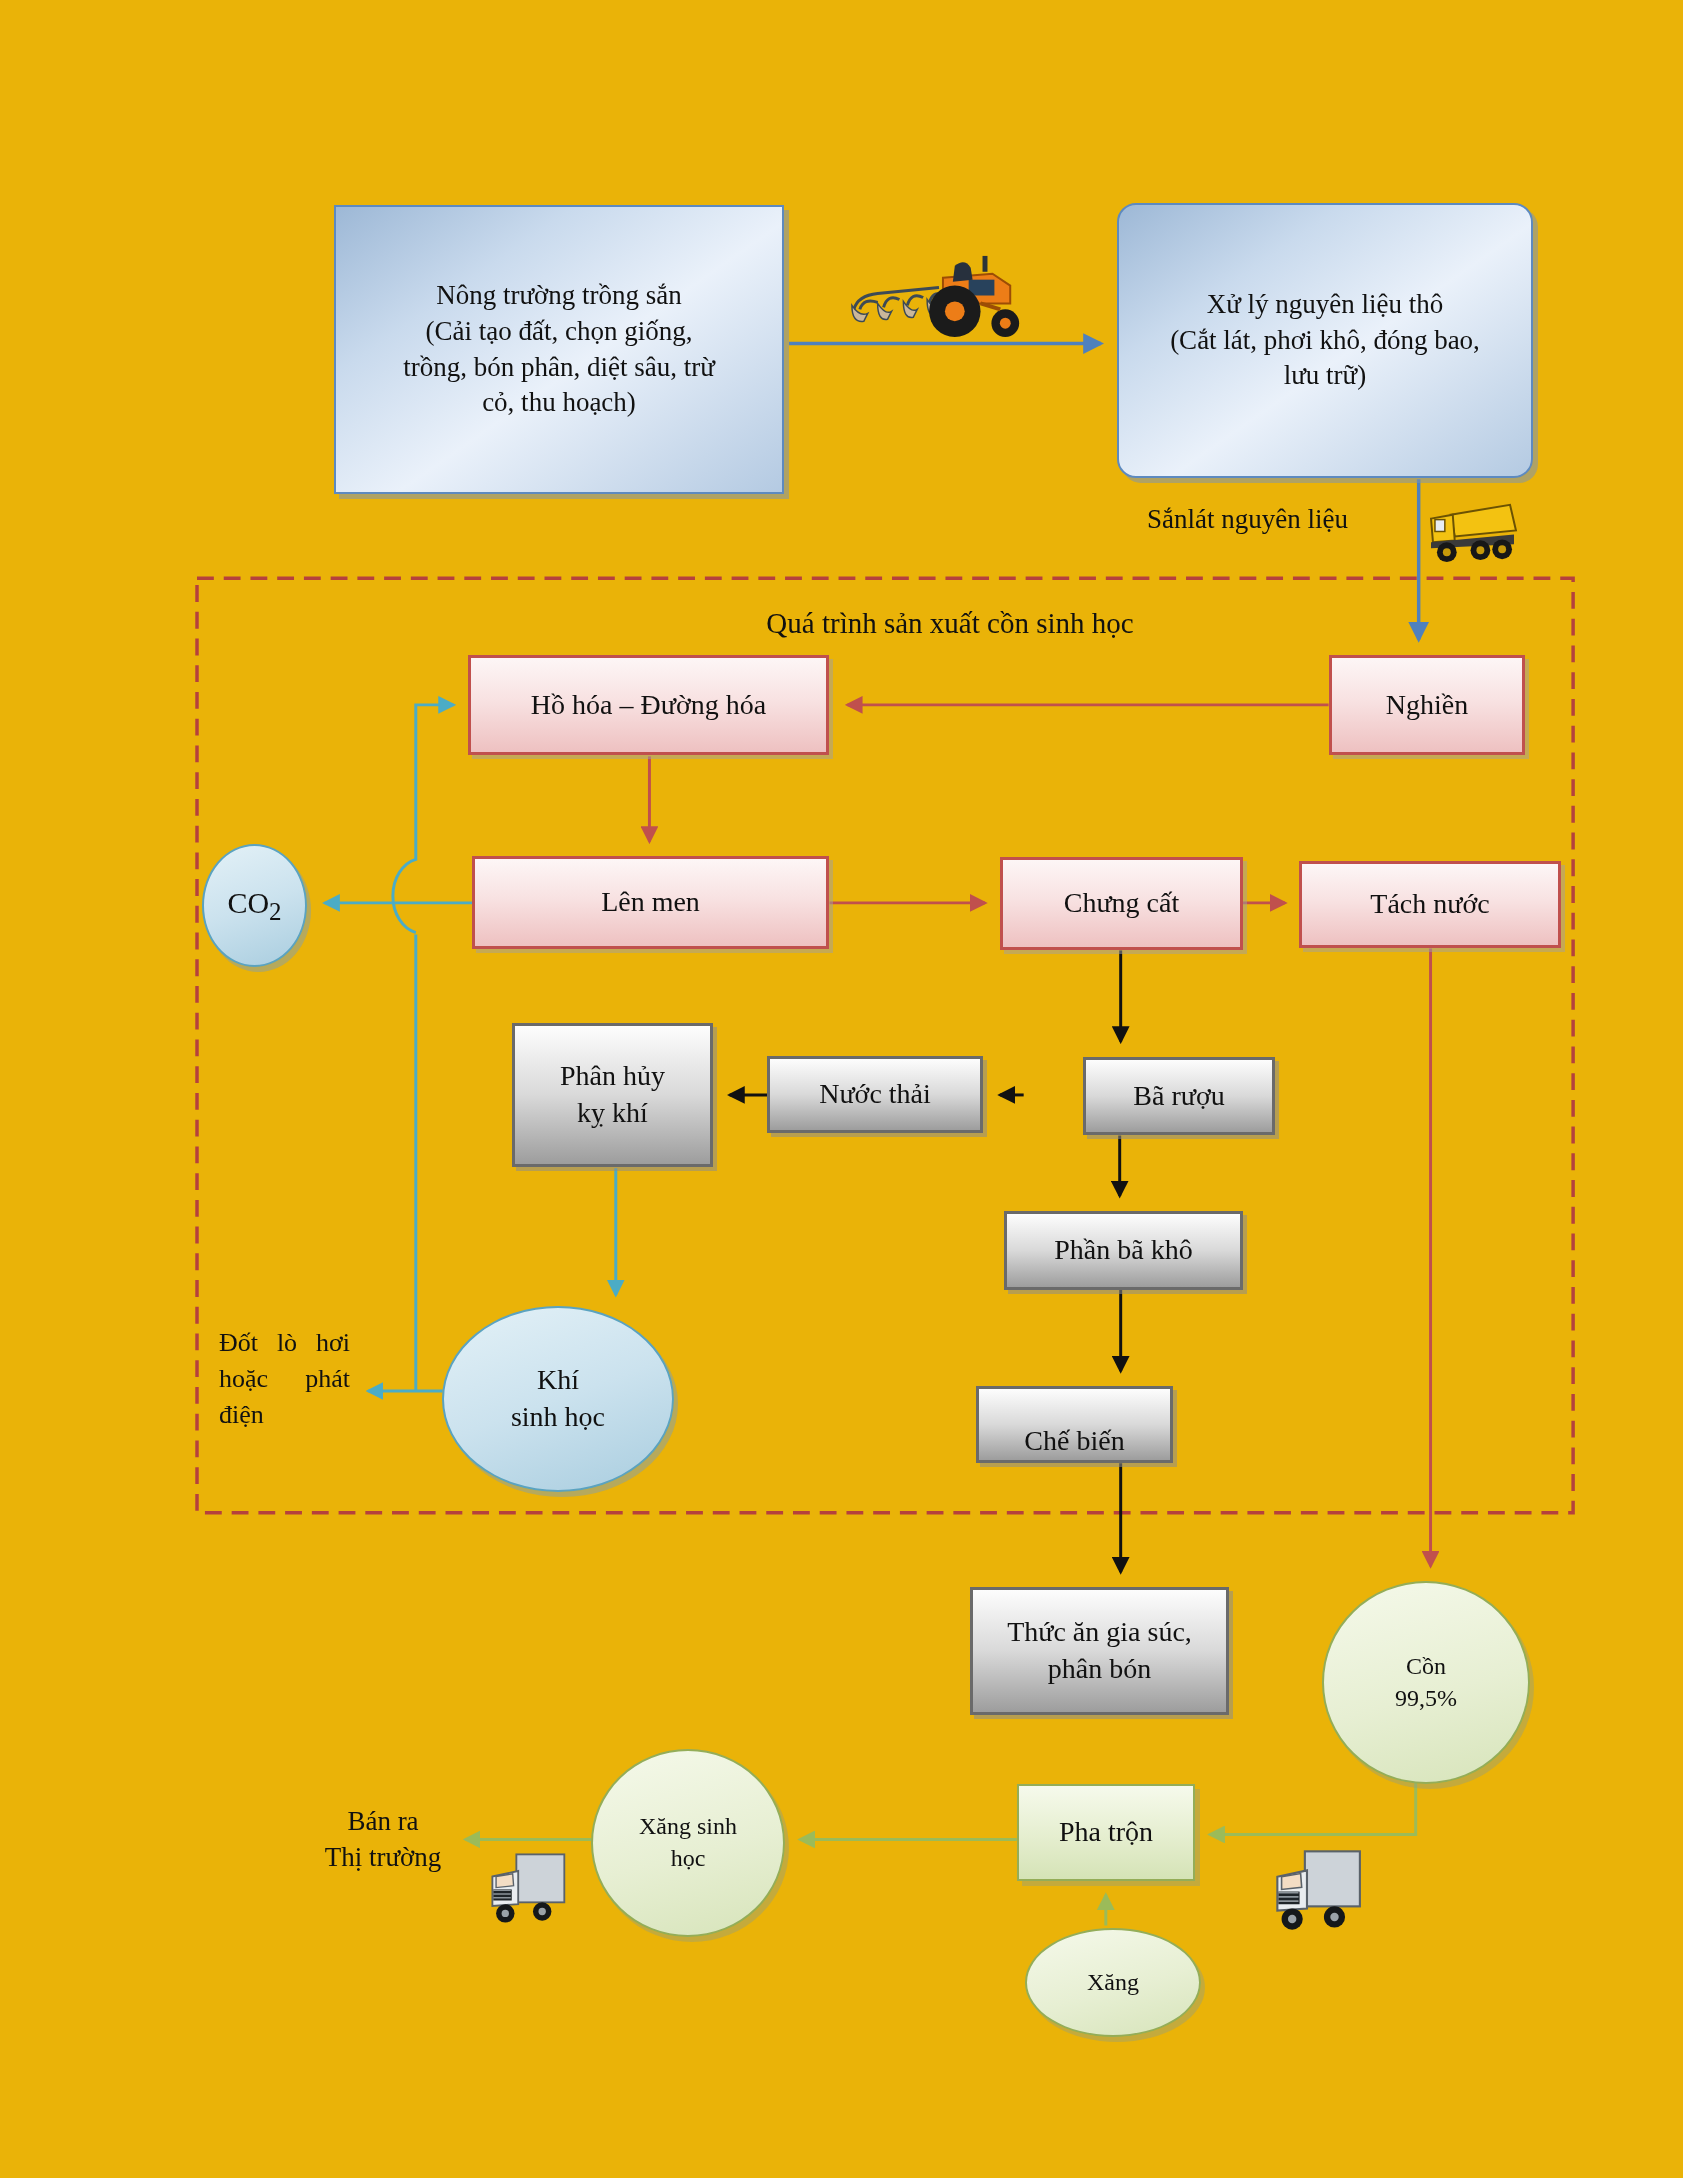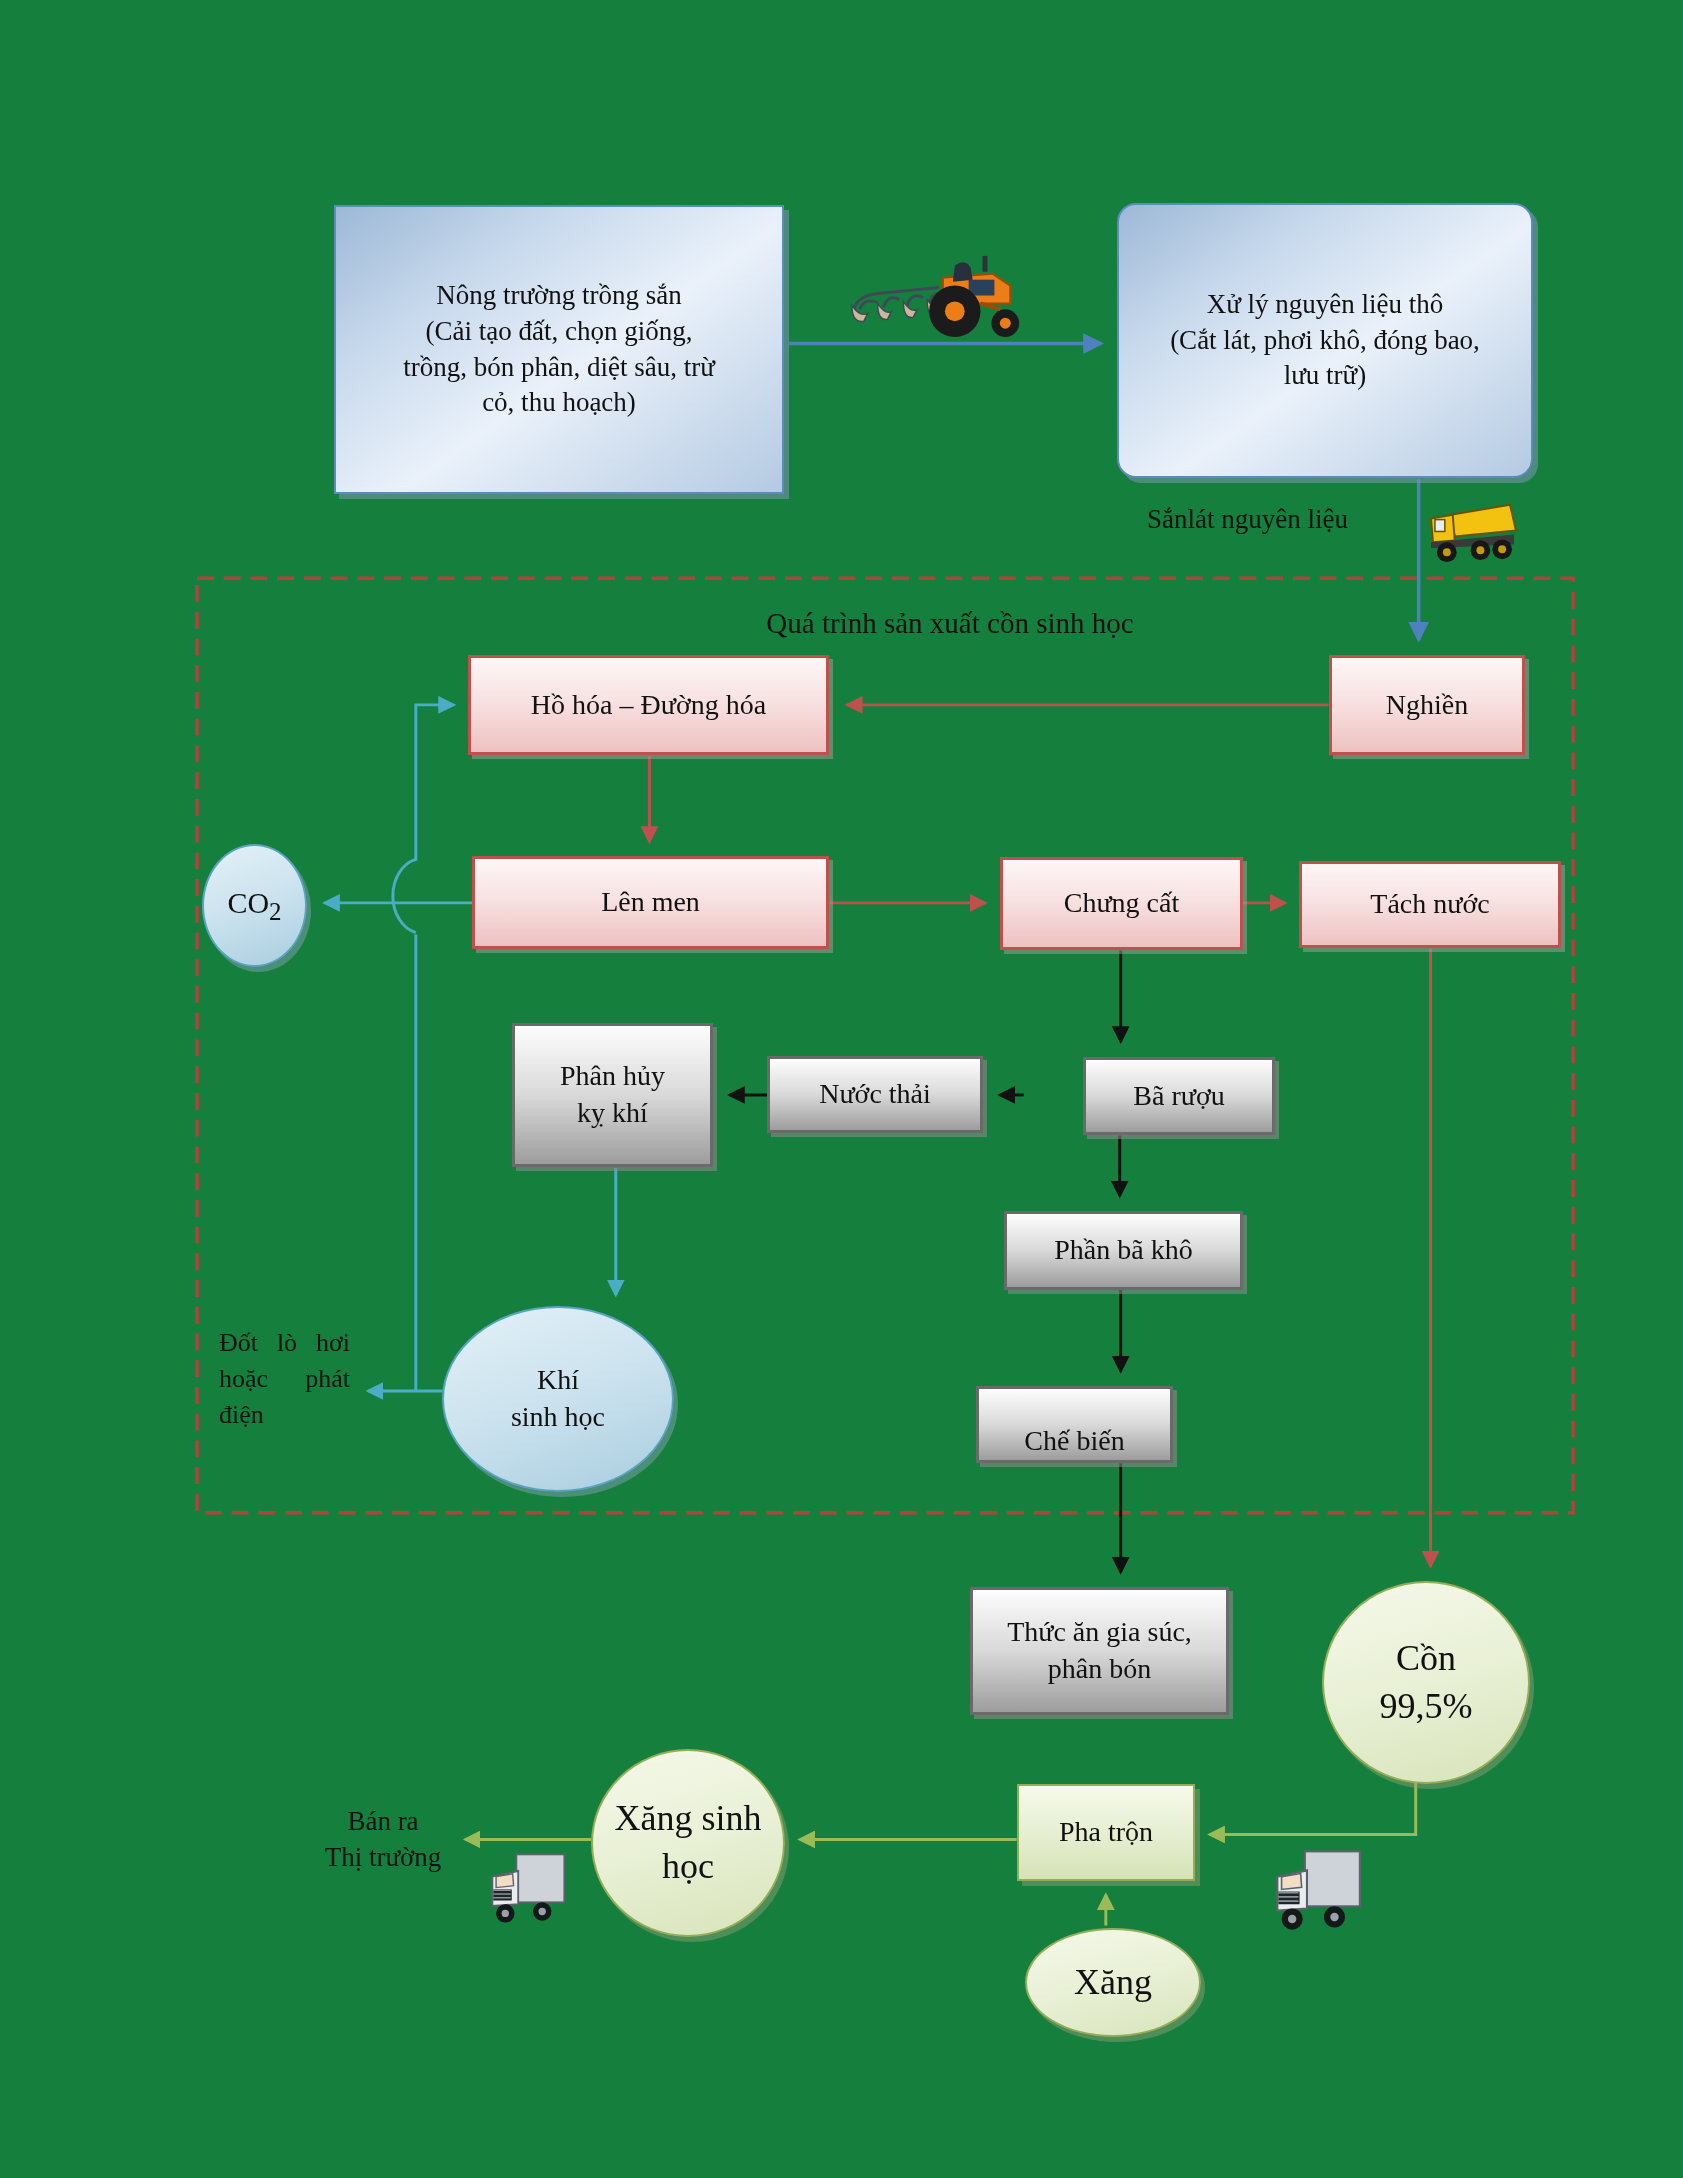--- a/index.html
+++ b/index.html
@@ -1,17 +1,17 @@
 <!DOCTYPE html>
 <html><head>
 <meta charset="utf-8">
 <style>
   html,body{margin:0;padding:0;background:#ffffff;}
   #stage{
-    position:relative;width:1683px;height:2178px;background:#15803d;overflow:hidden;
+    position:relative;width:1683px;height:2178px;background:#eab308;overflow:hidden;
     font-family:"Liberation Serif","DejaVu Serif",serif;color:#111;
   }
   #connectors{position:absolute;left:0;top:0;width:1683px;height:2178px;z-index:1;}
   .node{
     position:absolute;display:flex;flex-direction:column;align-items:center;justify-content:center;
     text-align:center;box-sizing:border-box;z-index:2;line-height:1.32;
   }
   
   .blue-box{
     background:linear-gradient(145deg,#9db8d6 0%,#c9daed 28%,#eaf1fa 55%,#b4cae2 100%);
@@ -28,21 +28,21 @@
   .green-box{
     background:linear-gradient(180deg,#f6faec 0%,#e5eecf 55%,#d5e3b6 100%);
     border:2.5px solid #94ad58;box-shadow:5px 5px 0 rgba(150,160,125,.45);font-size:28px;
   }
   .blue-ellipse{
     background:linear-gradient(160deg,#e3f1f7 0%,#cbe2ee 50%,#a9cddf 100%);
     border:2.5px solid #5ba3c0;border-radius:50%;box-shadow:4px 5px 0 rgba(130,160,175,.5);font-size:28px;
   }
   .green-ellipse{
     background:linear-gradient(165deg,#f5f9ea 0%,#e7efd3 55%,#d7e4ba 100%);
-    border:2.5px solid #94ad58;border-radius:50%;box-shadow:4px 5px 0 rgba(150,160,125,.45);font-size:36px;
+    border:2.5px solid #94ad58;border-radius:50%;box-shadow:4px 5px 0 rgba(150,160,125,.45);font-size:24px;
   }
   .plain-label{background:transparent;border:none;font-size:27px;}
   
   #farm       {left:334px;top:205px;width:450px;height:289px;}
   #rawproc    {left:1117px;top:203px;width:416px;height:275px;border-radius:19px;}
   #cassava-lb {left:1109px;top:495px;width:277px;height:50px;}
   #dashed-title{left:653px;top:602px;width:594px;height:42px;font-size:29px;}
   #holize     {left:468px;top:655px;width:361px;height:100px;}
   #grind      {left:1329px;top:655px;width:196px;height:100px;}
   #ferment    {left:472px;top:856px;width:357px;height:93px;}

